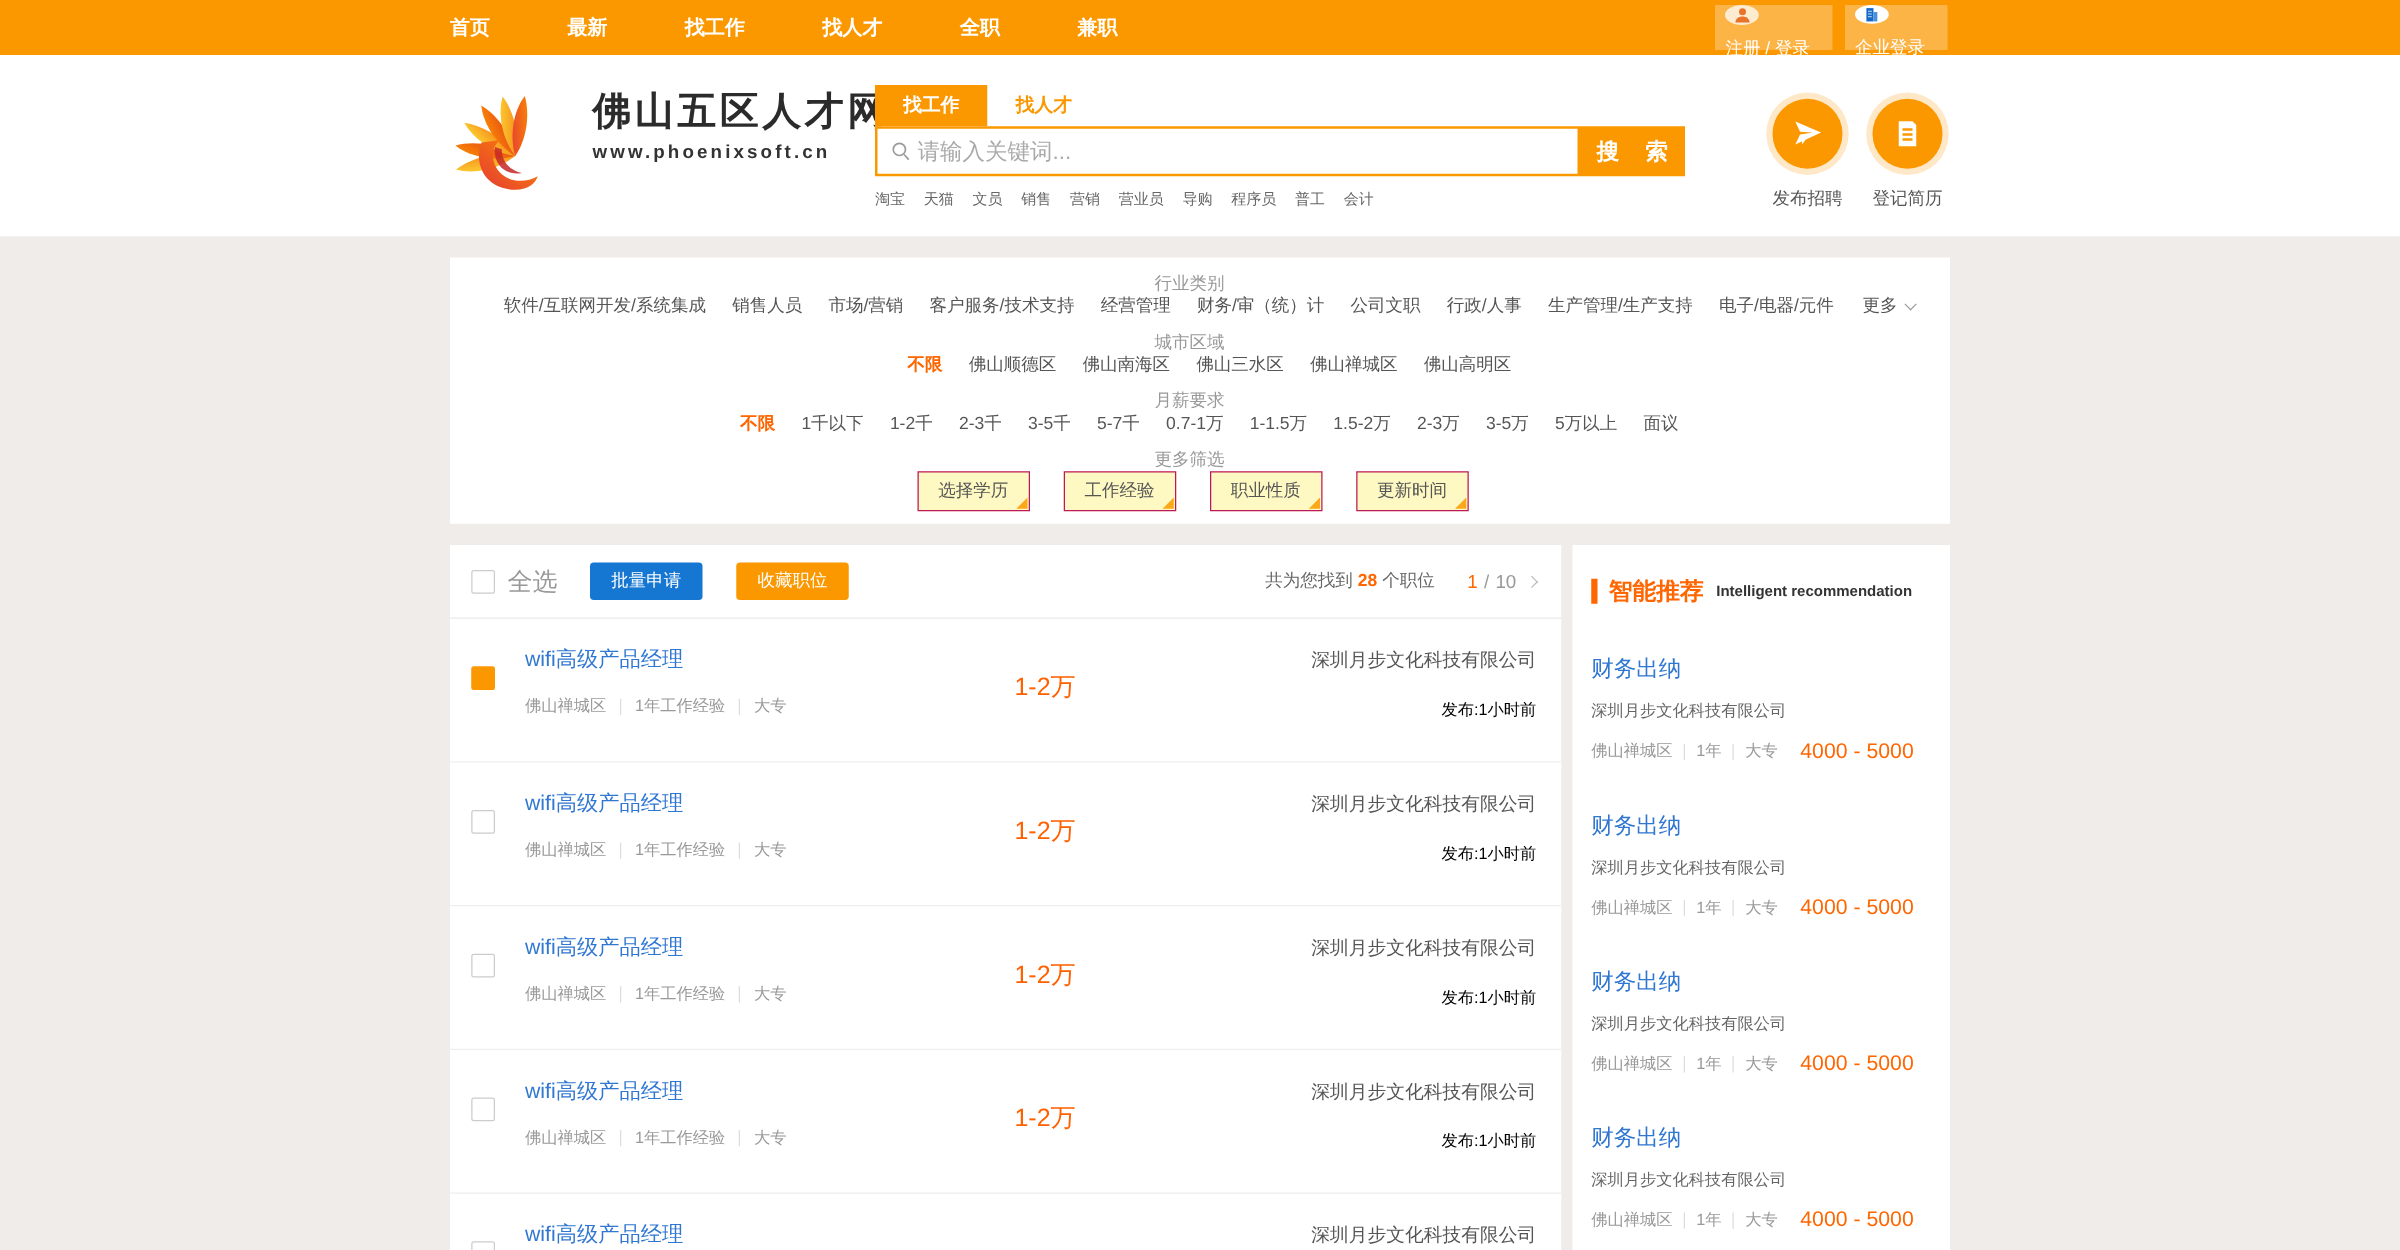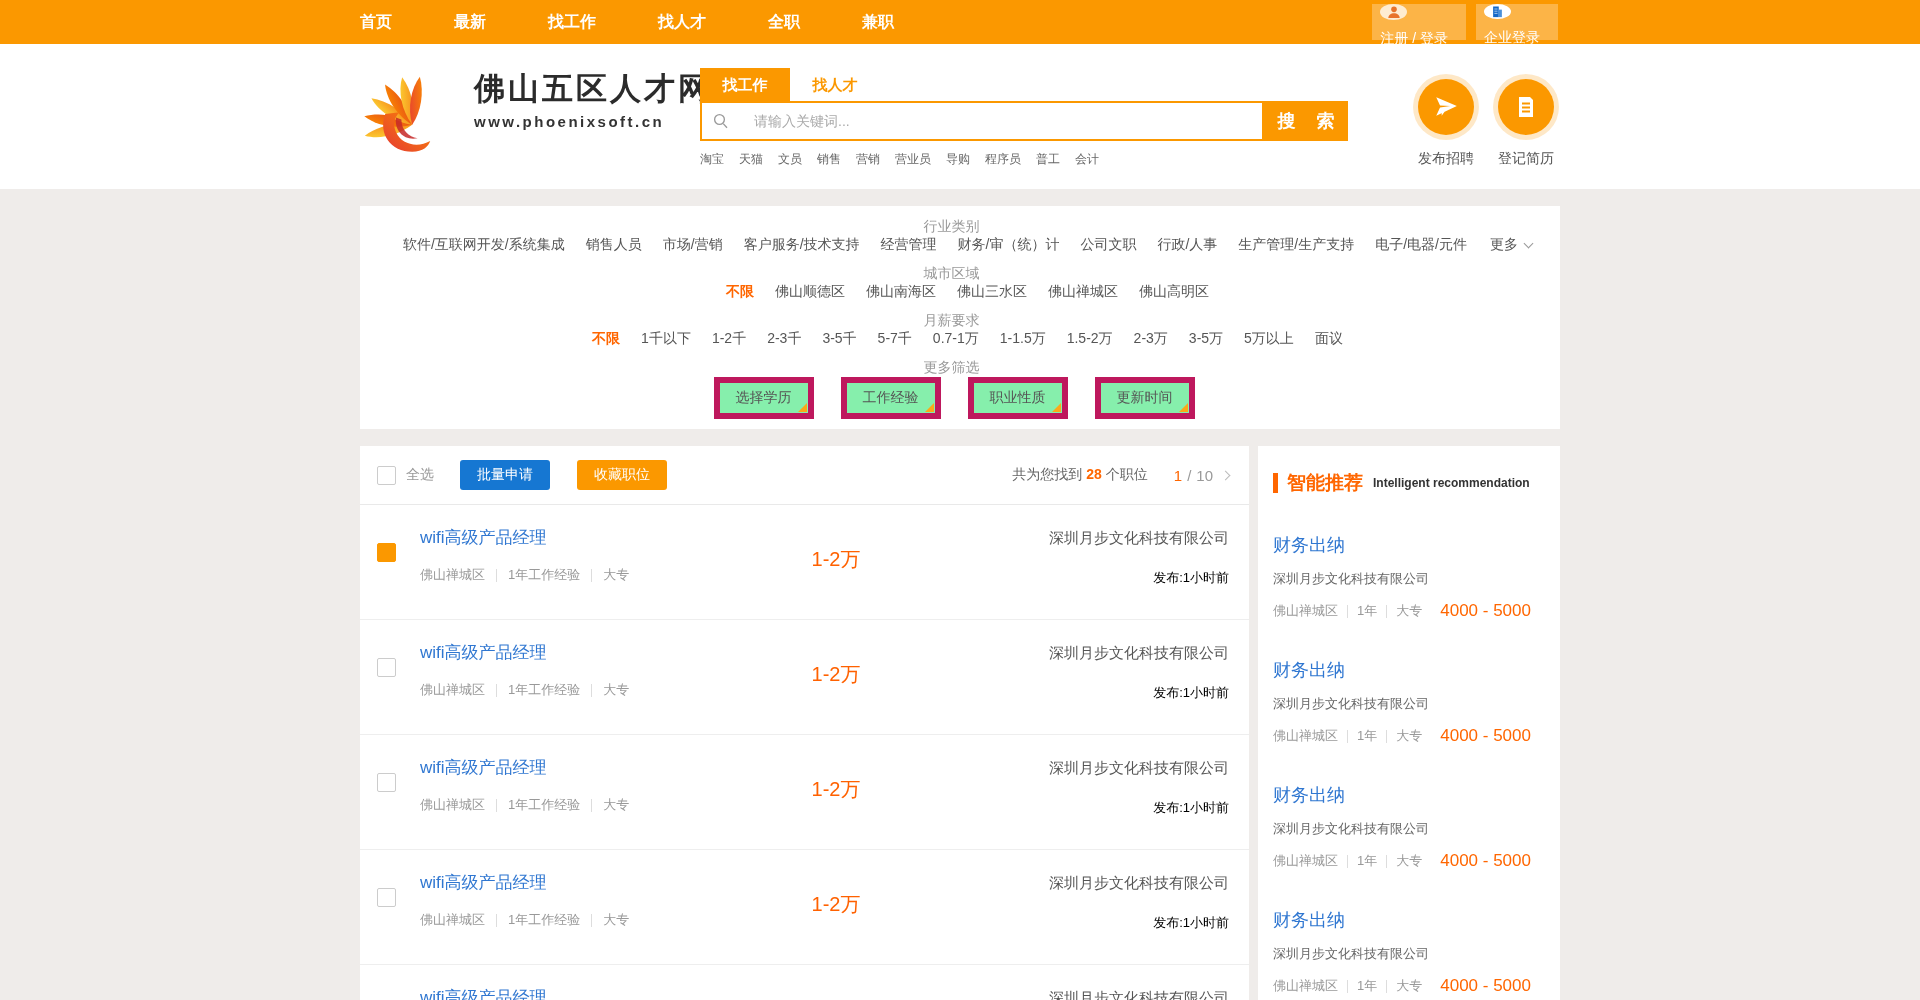--- a/index.html
+++ b/index.html
@@ -21,21 +21,21 @@
   .header { height:145px; background:#fff; position:relative; }
   .logo { position:absolute; left:360px; top:24px; display:flex; align-items:flex-start; gap:24px; }
   .logo-title { font-size:31px; font-weight:bold; color:#2b2b2b; letter-spacing:3px; }
   .logo-url { font-size:15px; font-weight:bold; color:#333; letter-spacing:2.5px; margin-top:3px; }
   .search-block { position:absolute; left:700px; top:24px; width:648px; }
   .search-tabs { display:flex; height:33px; }
   .search-tab { width:90px; text-align:center; line-height:33px; font-size:15px; font-weight:bold; color:#fb9800; background:#fff; }
   .search-tab.active { background:#fb9800; color:#fff; }
   .search-row { display:flex; height:40px; }
   .search-input-wrap { flex:1; border:2px solid #fb9800; background:#fff; display:flex; align-items:center; padding:0 10px; }
-  .search-input-wrap input { border:none; outline:none; flex:1; font-size:14px; color:#333; margin-left:24px; font-family:inherit; }
+  .search-input-wrap input { border:none; outline:none; flex:1; font-size:18px; color:#333; margin-left:4px; font-family:inherit; }
   .search-input-wrap input::placeholder { color:#aaa; }
   .search-btn { width:84px; background:#fb9800; color:#fff; border:none; font-size:18px; font-weight:bold; letter-spacing:8px; padding-left:8px; cursor:pointer; font-family:inherit; }
   .hot-keywords { margin-top:10px; display:flex; gap:15px;align-items:flex-end; }
   .hot-keywords a { color:#666; font-size:12px; }
   .header-actions { position:absolute; right:366px; top:30px; display:flex; gap:24px; }
   .hdr-action { text-align:center; cursor:pointer; }
   .action-circle { width:56px; height:56px; border-radius:50%; background:#fb9800; box-shadow:0 0 0 5px rgba(251,152,0,0.22); display:flex; align-items:center; justify-content:center; margin:5px auto 0; }
   .action-label { margin-top:15px; font-size:14px; color:#555; }
 
   
@@ -45,30 +45,30 @@
   .filter-card { background:#fff; padding:12px 0 10px 15px; }
   .filter-row { min-height:47px; display:flex; align-items:center; white-space:nowrap;flex-direction:column; }
   .filter-label { width:88px; color:#999; font-size:14px; flex-shrink:0; }
   .filter-opts { display:flex; gap:21px; align-items:center; }
   .filter-opt { color:#555; font-size:14px; }
   .row-city .filter-opt:first-child, .row-salary .filter-opt:first-child { color:#ff6600; font-weight:bold; }
   .filter-more { color:#555; font-size:14px; margin-left:2px; }
   .chev { display:inline-block; width:7px; height:7px; border-right:1px solid #999; border-bottom:1px solid #999; }
   .chev-down { transform:rotate(45deg); margin-left:7px; vertical-align:2px; }
   .chev-right { transform:rotate(-45deg); margin-left:4px; }
-  .dropdown-box { position:relative; border:6px solid #be185d; background:#86efac; color:#555; font-size:14px; padding:6px 16px; margin-right:27px; overflow:hidden; }
+  .dropdown-box { position:relative; border:1px solid #be185d; background:#fef9c3; color:#555; font-size:14px; padding:6px 16px; margin-right:27px; overflow:hidden; }
   .corner-tri { position:absolute; right:1px; bottom:1px; width:0; height:0; border-left:9px solid transparent; border-bottom:9px solid #fba919; }
 
   
   .main-row { display:flex; gap:9px; margin-top:17px; align-items:flex-start; }
   .job-card { width:889px; background:#fff; height:569px; overflow:hidden; }
   .list-toolbar { display:flex; align-items:center; height:59px; padding:0 20px 0 17px; border-bottom:1px solid #e9e9e9; }
   .checkbox { display:inline-block; width:19px; height:19px; border:1px solid #ccc; background:#fff; border-radius:2px; cursor:pointer; flex-shrink:0; }
   .checkbox.checked { background:#fb9800; border-color:#fb9800; }
-  .select-all-label { color:#999; font-size:14px; margin-left:10px;text-align:center; }
+  .select-all-label { color:#999; font-size:20px; margin-left:10px;text-align:center; }
   .btn-blue, .btn-orange { height:30px; padding:0 17px; border:none; border-radius:3px; color:#fff; font-size:14px; cursor:pointer; font-family:inherit; }
   .btn-blue { background:#1677d2; margin-left:26px; }
   .btn-orange { background:#fb9800; margin-left:27px; }
   .toolbar-right { margin-left:auto; display:flex; align-items:center; gap:26px; }
   .count-text { color:#666; font-size:14px; }
   .count-num { color:#ff6600; font-weight:bold; padding:0 4px; }
   .pager { color:#999; font-size:15px; display:flex; align-items:center; gap:5px; }
   .page-cur { color:#ff6600; }
   .pager .chev { border-color:#bbb; }
 

